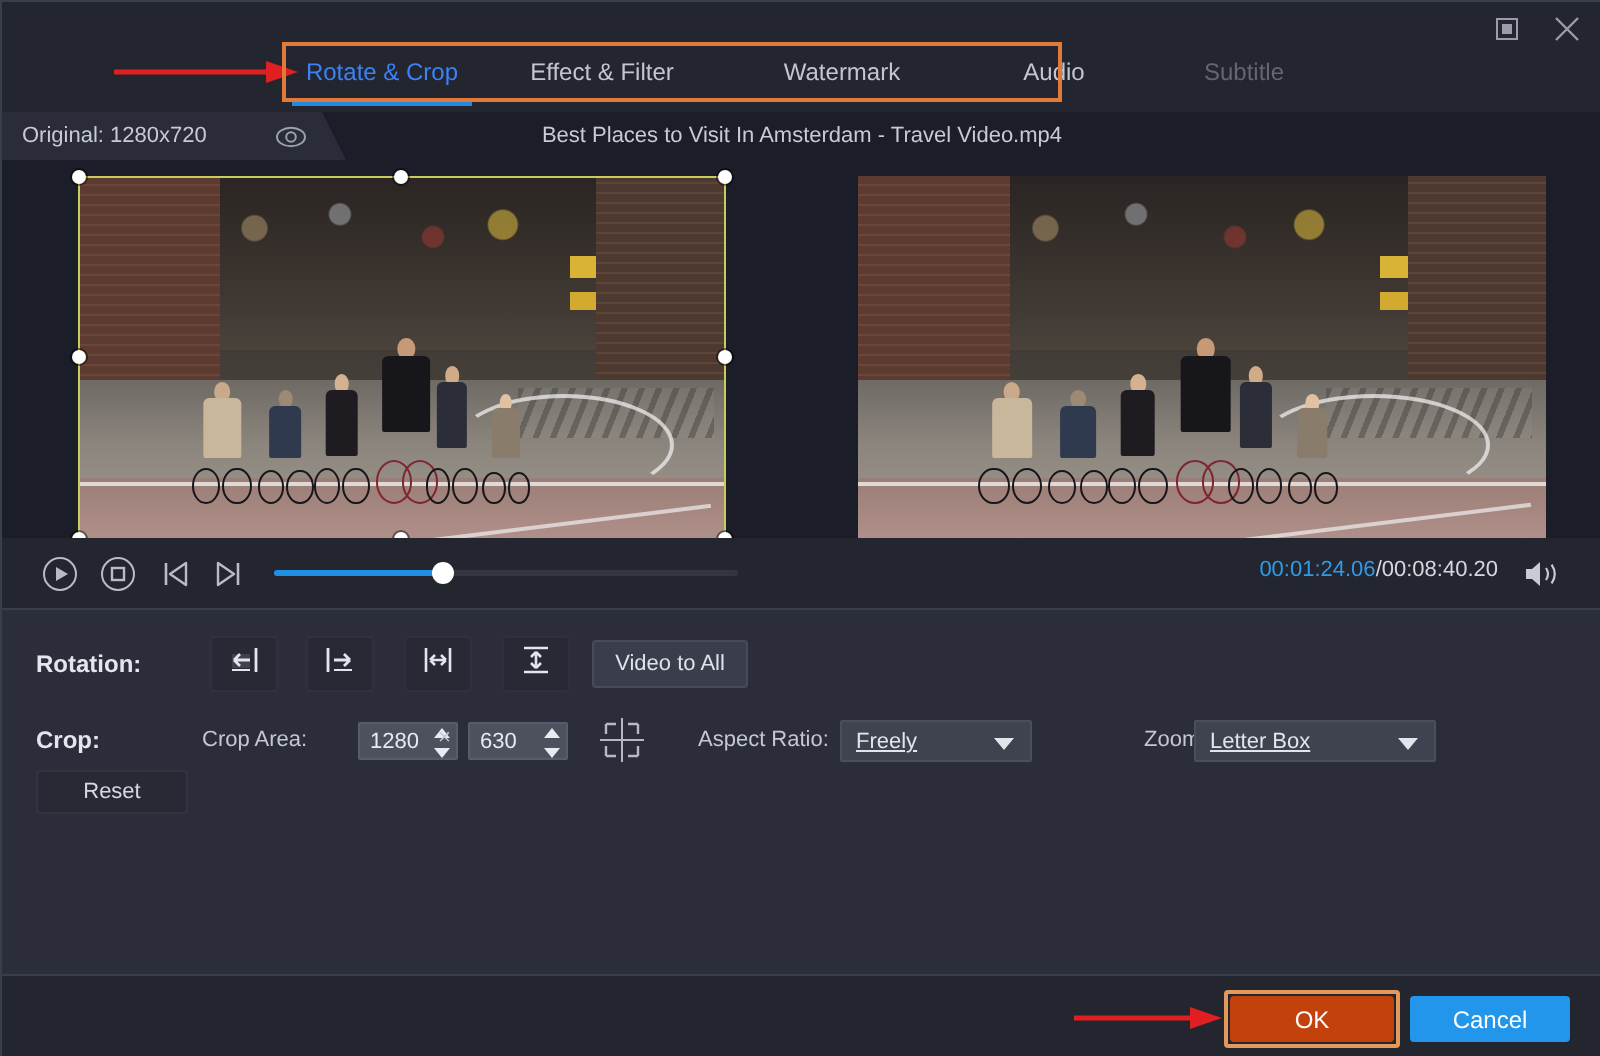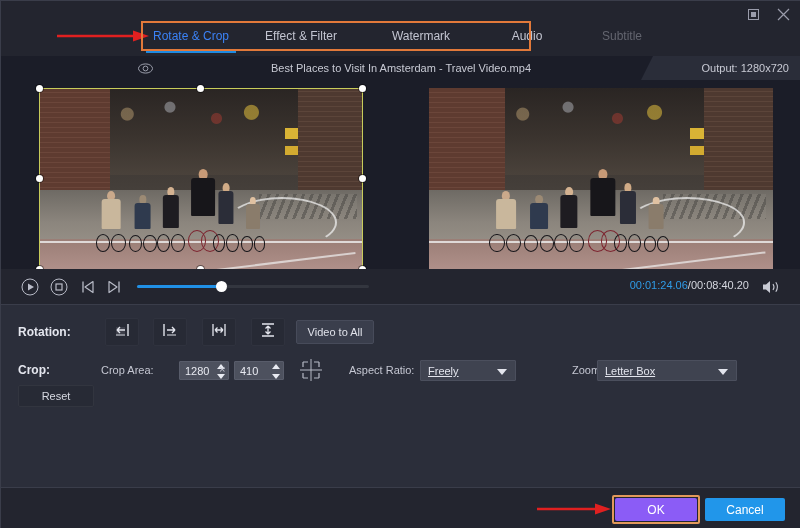--- a/index.html
+++ b/index.html
@@ -320,41 +320,41 @@
   .crop-grid-icon {
     position: absolute; left: 296px; top: 355px; width: 28px; height: 28px;
     color: #b6b9c5;
   }
 
   .select {
     position: absolute; top: 359px; height: 21px;
     background: #3f4350; border: 1px solid #4b4f5d; border-radius: 1px;
   }
   #sel-aspect { left: 419px; width: 96px; }
-  #sel-zoom   { left: 596px; width: 140px; }
+  #sel-zoom   { left: 596px; width: 121px; }
   .select .val {
     position: absolute; left: 7px; top: 0; line-height: 21px;
     font-size: 11px; color: #e3e5ed; text-decoration: underline;
   }
   .select .caret {
     position: absolute; right: 8px; top: 8px;
     width: 0; height: 0;
     border-left: 5px solid transparent; border-right: 5px solid transparent;
     border-top: 6px solid #e3e5ed;
   }
 
   
   .footer {
     position: absolute; left: 0; top: 486px; width: 800px; height: 42px;
     background: #23252f; border-top: 1px solid #3a3d4a;
   }
   .btn-primary {
     position: absolute; left: 614px; top: 497px;
     width: 82px; height: 23px;
-    background: #8b5cf6; border-radius: 2px;
+    background: #c2410c; border-radius: 2px;
     font-size: 12px; color: #ffffff;
     display: flex; align-items: center; justify-content: center;
   }
   .btn-primary-ring {
     position: absolute; left: 611px; top: 494px;
     width: 88px; height: 29px;
     border: 2px solid #e2995a; border-radius: 2px;
     pointer-events: none;
   }
   .btn-secondary {
@@ -402,30 +402,30 @@
       <div class="tab" id="tab3">Audio</div>
       <div class="tab" id="tab4">Subtitle</div>
     </div>
     <div class="tab-underline"></div>
     <div class="tab-highlight"></div>
   </div>
 
   <div class="infostrip">
     <div class="center-title">Best Places to Visit In Amsterdam - Travel Video.mp4</div>
 
+    <div class="tag-left">
+      <span class="lbl">Original: 1280x720</span>
+    </div>
     <div class="eye-icon">
       <svg width="17" height="17" viewBox="0 0 17 17">
         <ellipse cx="8.5" cy="8.5" rx="7" ry="4.6" fill="none" stroke="currentColor" stroke-width="1"></ellipse>
         <circle cx="8.5" cy="8.5" r="2.4" fill="none" stroke="currentColor" stroke-width="1"></circle>
       </svg>
     </div>
 
-    <div class="tag-right">
-      <span class="lbl">Output: 1280x720</span>
-    </div>
   </div>
 
   <div class="preview-wrap">
 
     <div class="pane" id="pane-left">
       <div class="video" id="video-left">
         <div class="scene">
           <div class="sky"></div>
           <div class="shops"></div>
           <div class="sign-y1"></div>
@@ -645,21 +645,21 @@
 
   <div class="spin" id="spin-w">
     <span class="val">1280</span>
     <span class="arrows">
         <i class="up"></i>
         <i class="down"></i>
       </span>
   </div>
   <div class="times">×</div>
   <div class="spin" id="spin-h">
-    <span class="val">410</span>
+    <span class="val">630</span>
     <span class="arrows">
         <i class="up"></i>
         <i class="down"></i>
       </span>
   </div>
 
   <div class="crop-grid-icon">
     <svg width="28" height="28" viewBox="0 0 28 28">
       <path d="M6 6 H11 M6 6 V11" stroke="currentColor" stroke-width="1.2" fill="none"></path>
       <path d="M22 6 H17 M22 6 V11" stroke="currentColor" stroke-width="1.2" fill="none"></path>

